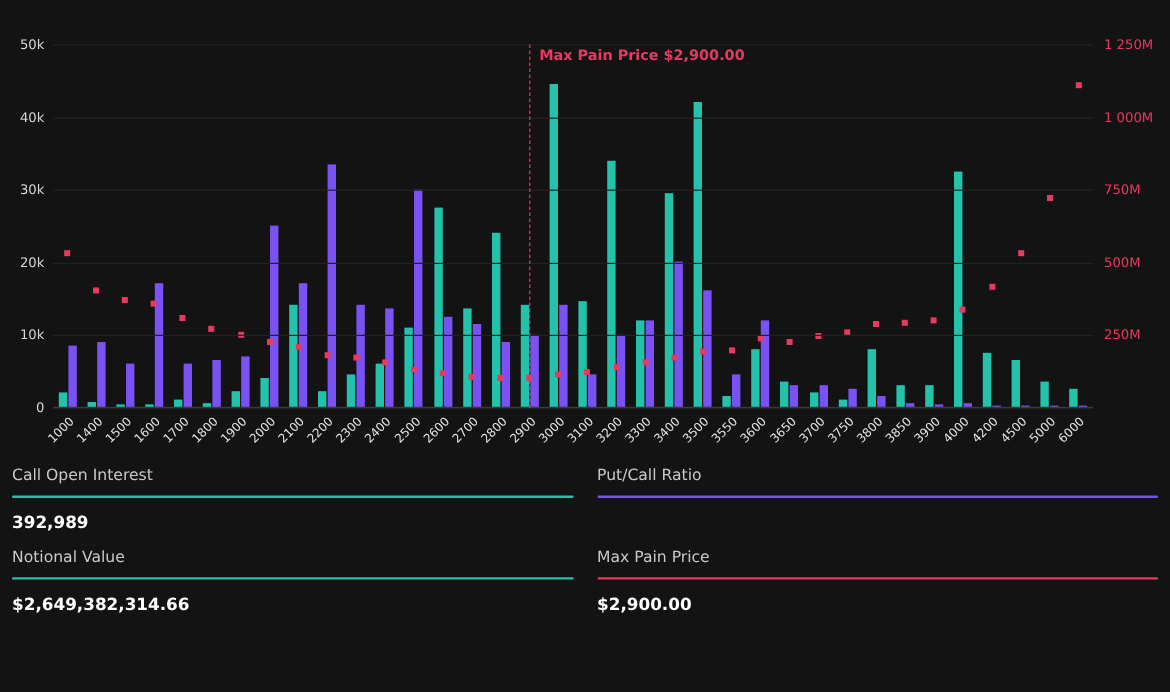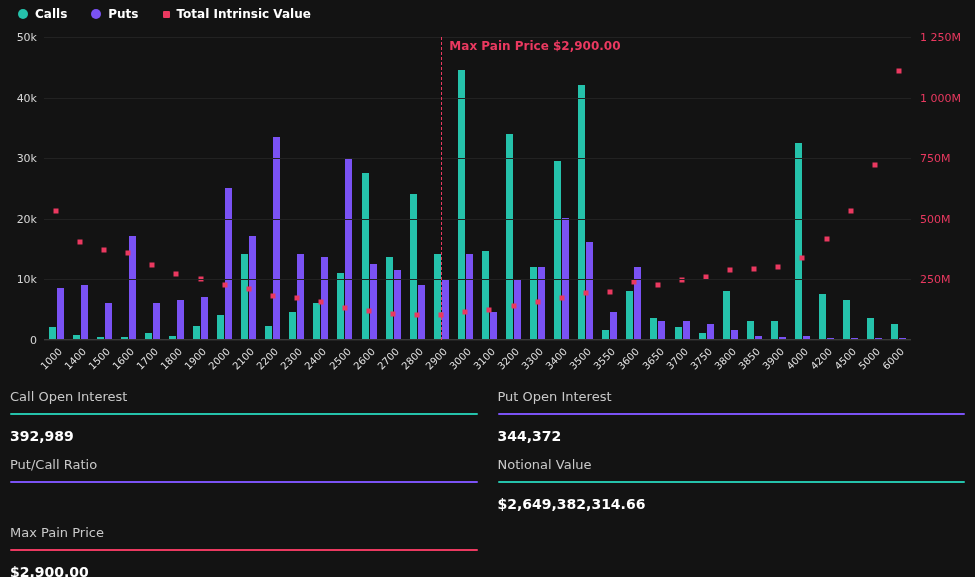--- a/index.html
+++ b/index.html
@@ -64,34 +64,20 @@
   }
   .stat { padding-top:13px; height:68px; }
   .stat-label { font-size:13px; color:#c9c9c9; }
   .stat-line { height:2px; margin-top:9px; border-radius:1px; }
   .stat-value { margin-top:13px; font-size:14px; font-weight:bold; color:#ffffff; }
 </style>
 </head>
 <body>
 
 <div class="app">
-  <div class="legend">
-      <div class="legend-item">
-        <span class="marker-circle" style="background: rgb(37, 194, 171);"></span>
-        <span class="legend-label">Calls</span>
-      </div>
-      <div class="legend-item">
-        <span class="marker-circle" style="background: rgb(122, 82, 244);"></span>
-        <span class="legend-label">Puts</span>
-      </div>
-      <div class="legend-item">
-        <span class="marker-square" style="background: rgb(234, 57, 96);"></span>
-        <span class="legend-label">Total Intrinsic Value</span>
-      </div>
-    </div>
   <div class="chart">
     <div class="plot">
         <div class="group">
           <div class="bar bar-call" style="height: 4%;"></div>
           <div class="bar bar-put" style="height: 17%;"></div>
           <div class="dot" style="bottom: 42.4%;"></div>
           <div class="xlabel">1000</div>
         </div>
         <div class="group">
           <div class="bar bar-call" style="height: 1.2%;"></div>
@@ -324,25 +310,20 @@
       <div class="maxpain-line" style="left: 45.8333%;"></div>
       <div class="maxpain-label" style="left: calc(45.8333% + 8px);">Max Pain Price $2,900.00</div>
     </div>
   <div class="stats">
       <div class="stat">
         <div class="stat-label">Call Open Interest</div>
         <div class="stat-line" style="background: rgb(37, 194, 171);"></div>
         <div class="stat-value">392,989</div>
       </div>
       <div class="stat">
-        <div class="stat-label">Put Open Interest</div>
-        <div class="stat-line" style="background: rgb(122, 82, 244);"></div>
-        <div class="stat-value">344,372</div>
-      </div>
-      <div class="stat">
         <div class="stat-label">Put/Call Ratio</div>
         <div class="stat-line" style="background: rgb(122, 82, 244);"></div>
       </div>
       <div class="stat">
         <div class="stat-label">Notional Value</div>
         <div class="stat-line" style="background: rgb(37, 194, 171);"></div>
         <div class="stat-value">$2,649,382,314.66</div>
       </div>
       <div class="stat">
         <div class="stat-label">Max Pain Price</div>

